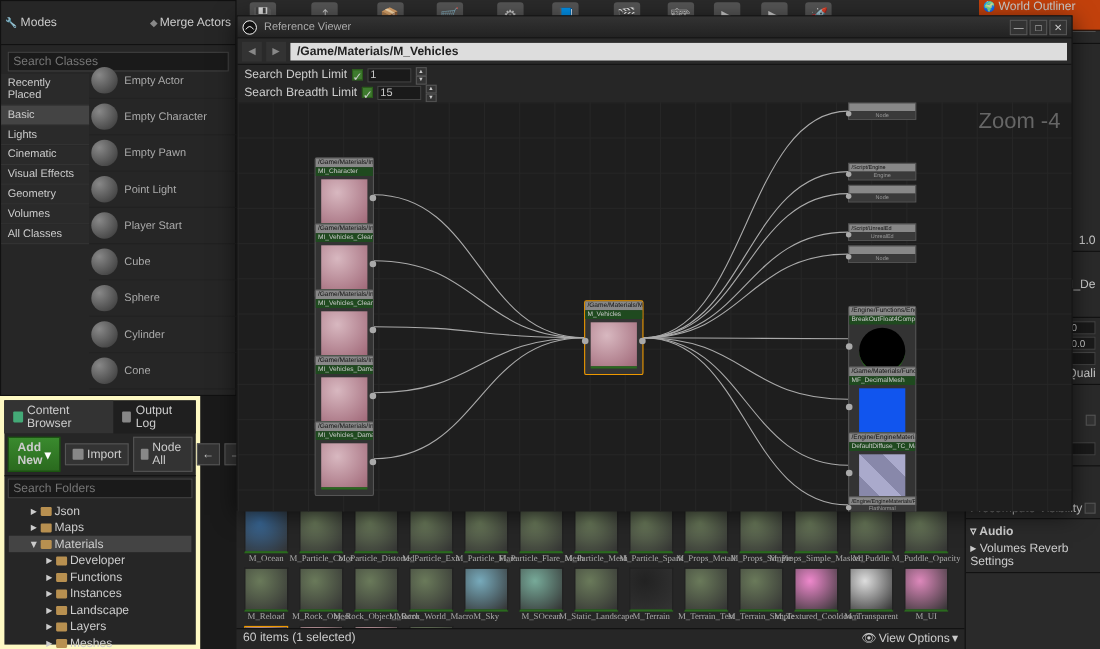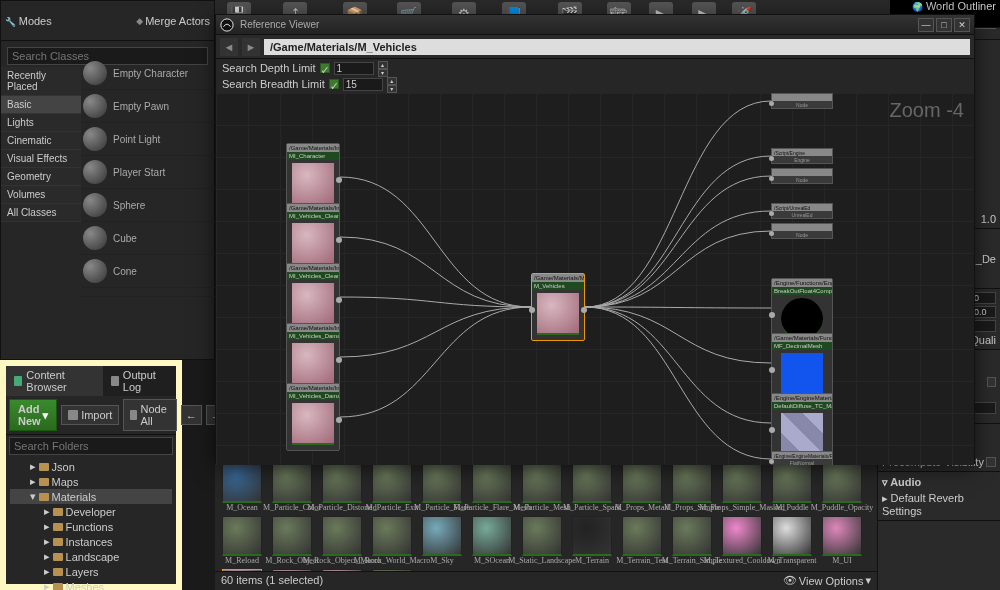--- a/index.html
+++ b/index.html
@@ -3,36 +3,36 @@
 <meta charset="utf-8">
 <style>
 * { margin:0; padding:0; box-sizing:border-box; font-family:"Segoe UI",Tahoma,sans-serif; font-size:11px; color:#ccc; }
 body { background:#1a1a1a; width:1000px; height:590px; overflow:hidden; position:relative; }
 .toolbar-top { position:absolute; top:0; left:0; right:0; height:40px; background:#2a2a2a; display:flex; align-items:center; gap:2px; padding:2px 4px; border-bottom:1px solid #111; }
 .toolbar-top .tb-btn { display:flex; flex-direction:column; align-items:center; gap:1px; padding:2px 6px; cursor:pointer; }
 .toolbar-top .tb-btn .icon { width:24px; height:24px; background:#555; border-radius:3px; display:flex; align-items:center; justify-content:center; font-size:14px; }
 .toolbar-top .tb-btn span { font-size:9px; color:#aaa; }
 .toolbar-top .right { margin-left:auto; display:flex; gap:6px; align-items:center; }
 .levels-dd { background:#333; border:1px solid #555; padding:2px 8px; display:flex; align-items:center; gap:4px; }
-.world-outliner { position:absolute; right:0; top:0; width:110px; height:28px; background:#000000; border-bottom:1px solid #111; font-size:9px; padding:0 4px;text-align:right; }
+.world-outliner { position:absolute; right:0; top:0; width:110px; height:28px; background:#c2410c; border-bottom:1px solid #111; font-size:9px; padding:0 4px; }
 
 .modes-panel { position:absolute; left:0; top:0; width:215px; height:360px; background:#262626; border:1px solid #111; }
 .modes-tabs { height:40px; display:flex; align-items:center; gap:4px; padding:0 4px; border-bottom:1px solid #111; }
 .modes-tabs .merge { margin-left:auto; font-size:9px; color:#888; display:flex; align-items:center; gap:2px; }
 .search-classes { padding:2px 6px; }
 .search-classes input { width:100%; background:#1a1a1a; border:1px solid #444; padding:2px 4px; color:#ccc; }
 .cat-list { display:flex; flex-direction:column; }
 .cat-list .cat { padding:3px 6px; font-size:10px; background:#2a2a2a; border-bottom:1px solid #333; cursor:pointer; }
 .cat-list .cat.sel { background:#444; }
 .actor-list { position:absolute; left:80px; top:56px; width:135px; bottom:2px; overflow:hidden; }
 .actor-item { display:flex; align-items:center; gap:6px; padding:4px 2px; border-bottom:1px solid #222; }
 .actor-item .ico { width:24px; height:24px; background:radial-gradient(circle at 30% 30%,#888,#333); border-radius:50%; }
 .actor-item span { font-size:10px; color:#aaa; }
 
-.content-browser { position:absolute; left:0; top:360px; width:182px; bottom:0; background:#262626; border:6px solid #fef9c3; }
+.content-browser { position:absolute; left:0; top:360px; width:182px; bottom:0; background:#262626; border:4px solid #fef9c3; }
 .cb-tabs { display:flex; background:#1f1f1f; }
 .cb-tabs .tab { padding:3px 8px; font-size:10px; display:flex; align-items:center; gap:4px; }
 .cb-tabs .tab.active { background:#333; }
 .cb-tabs .tab .tabicon { width:10px; height:10px; background:#4a7; border-radius:1px; }
 .cb-toolbar { display:flex; align-items:center; gap:4px; padding:3px; border-bottom:1px solid #111; }
 .btn-green { background:linear-gradient(#3a8a2e,#2a6a1e); border:1px solid #1a5a0e; padding:3px 8px; color:#fff; font-weight:bold; cursor:pointer; display:flex; align-items:center; gap:2px; }
 .btn-dark { background:#333; border:1px solid #555; padding:3px 6px; cursor:pointer; display:flex; align-items:center; gap:3px; }
 .btn-dark .icon-sm { width:10px; height:10px; background:#888; border-radius:1px; }
 .cb-search { padding:2px 3px; }
 .cb-search input { width:100%; background:#1a1a1a; border:1px solid #444; padding:2px 4px; color:#ccc; }
@@ -165,41 +165,49 @@
       <div class="cat">Cinematic</div>
       <div class="cat">Visual Effects</div>
       <div class="cat">Geometry</div>
       <div class="cat">Volumes</div>
       <div class="cat">All Classes</div>
     </div>
   </div>
   <div class="actor-list" id="actor-list">
       <div class="actor-item">
         <div class="ico"></div>
+        <span>Empty Actor</span>
+      </div>
+      <div class="actor-item">
+        <div class="ico"></div>
         <span>Empty Character</span>
       </div>
       <div class="actor-item">
         <div class="ico"></div>
         <span>Empty Pawn</span>
       </div>
       <div class="actor-item">
         <div class="ico"></div>
         <span>Point Light</span>
       </div>
       <div class="actor-item">
         <div class="ico"></div>
         <span>Player Start</span>
       </div>
       <div class="actor-item">
         <div class="ico"></div>
+        <span>Cube</span>
+      </div>
+      <div class="actor-item">
+        <div class="ico"></div>
         <span>Sphere</span>
       </div>
       <div class="actor-item">
         <div class="ico"></div>
-        <span>Cube</span>
+        <span>Cylinder</span>
       </div>
       <div class="actor-item">
         <div class="ico"></div>
         <span>Cone</span>
       </div>
       <div class="actor-item"></div>
     </div>
 </div>
 
 <div class="content-browser">
@@ -408,21 +416,21 @@
   <div class="section">
     <div class="sect-head">▿ <span>Precomputed Visibility</span></div>
     <div class="row">
         <span>Precompute Visibility</span>
         <div class="chk"></div>
       </div>
   </div>
   <div class="section">
     <div class="sect-head">▿ <span>Audio</span></div>
     <div class="row">
-        <span>▸ <span>Default Reverb Settings</span></span>
+        <span>▸ <span>Volumes Reverb Settings</span></span>
       </div>
   </div>
 </div>
 
 <div class="refwin">
   <div class="refwin-titlebar">
     <svg class="uicon" viewBox="0 0 16 16">
         <circle cx="8" cy="8" r="7" fill="#111" stroke="#fff" stroke-width="1"></circle>
         <path d="M4 10 Q8 4 12 10" stroke="#fff" fill="none"></path>
       </svg>

